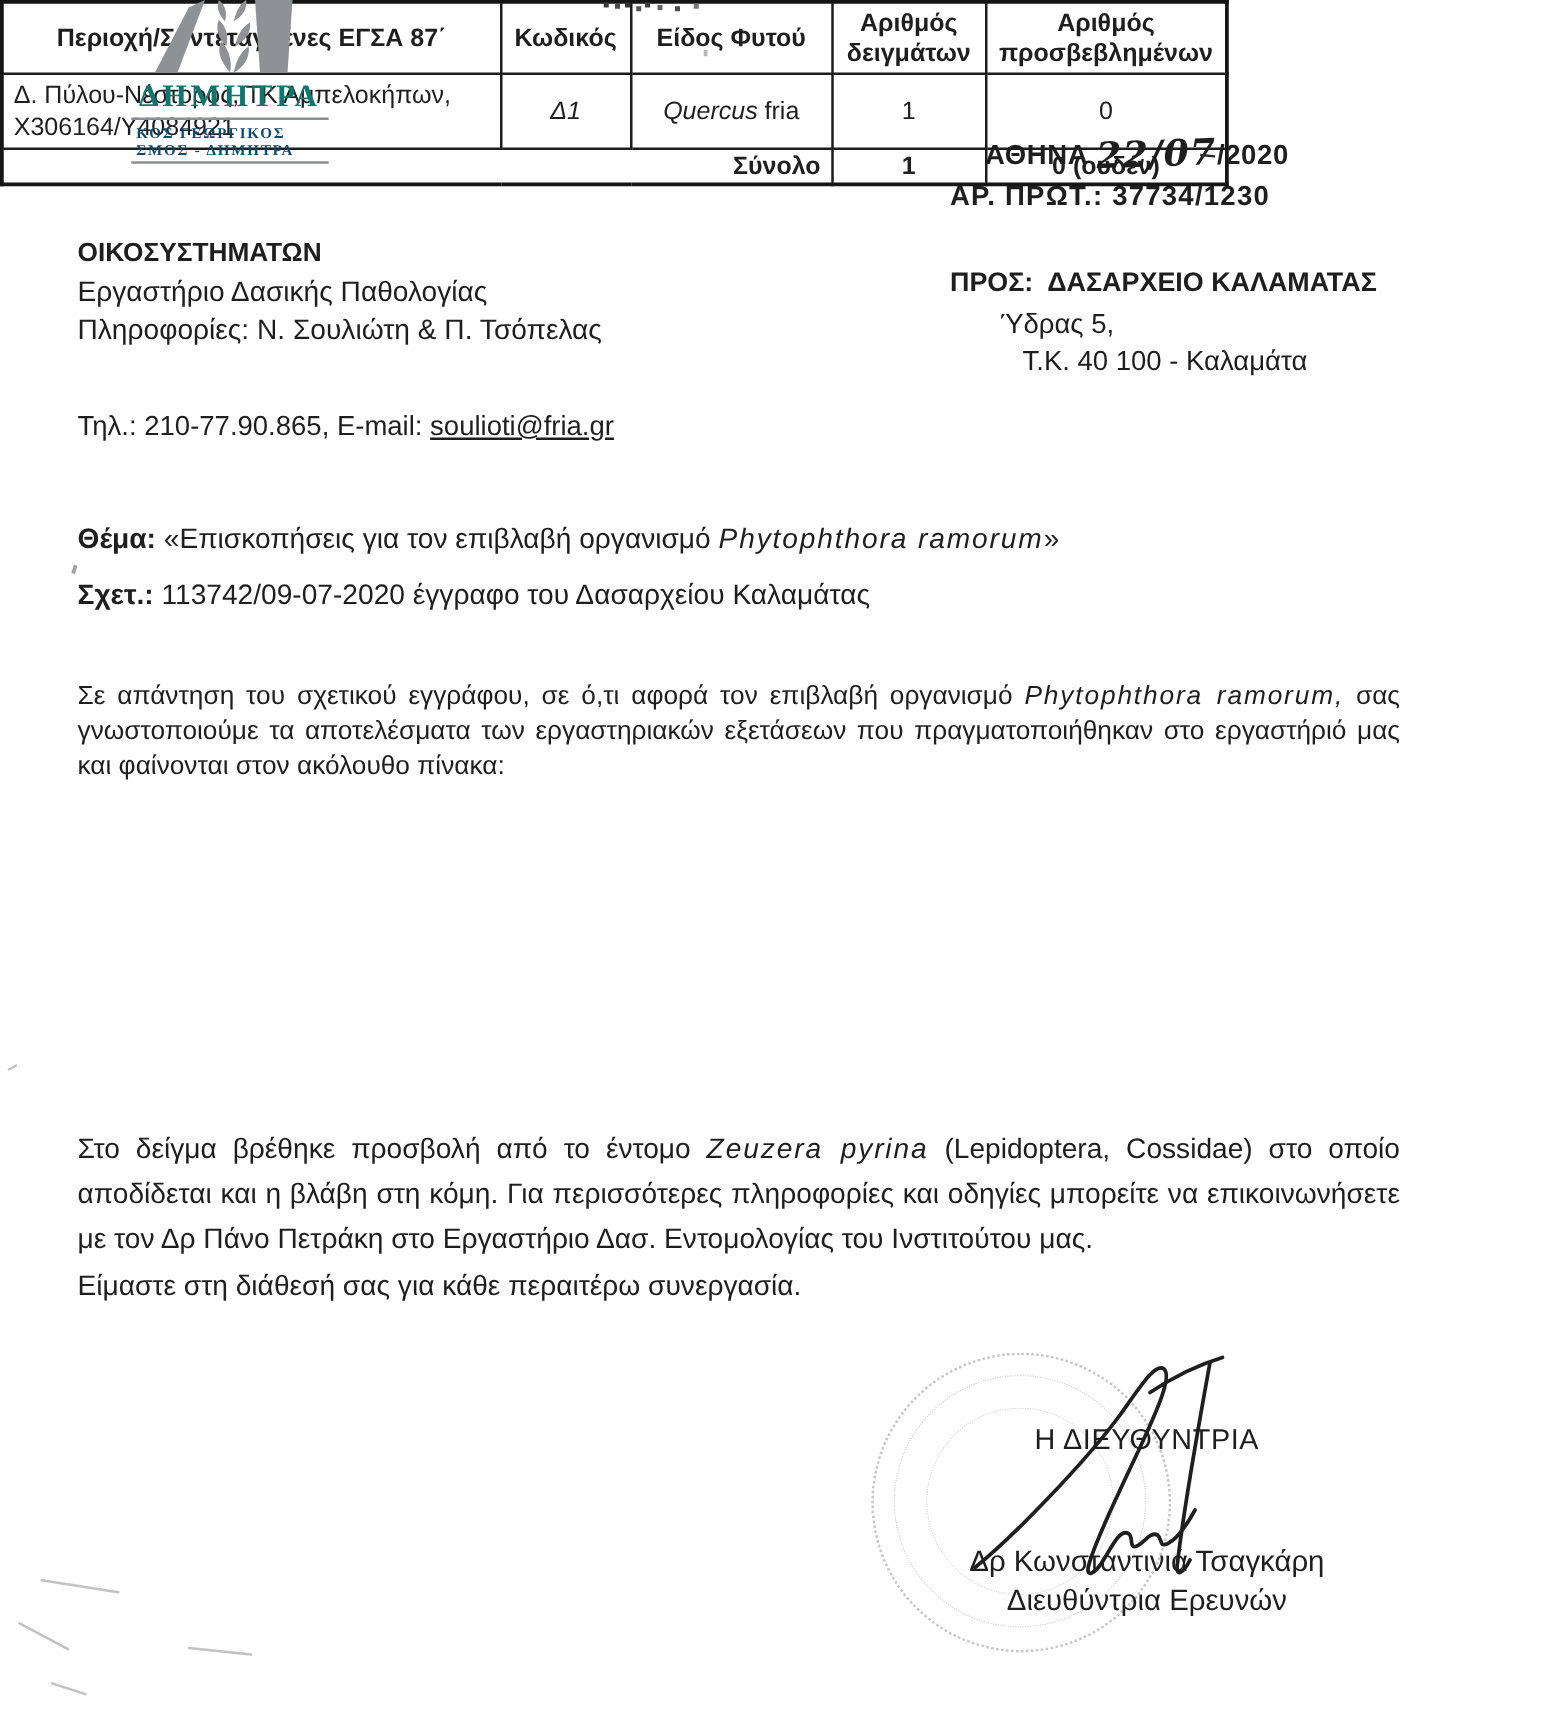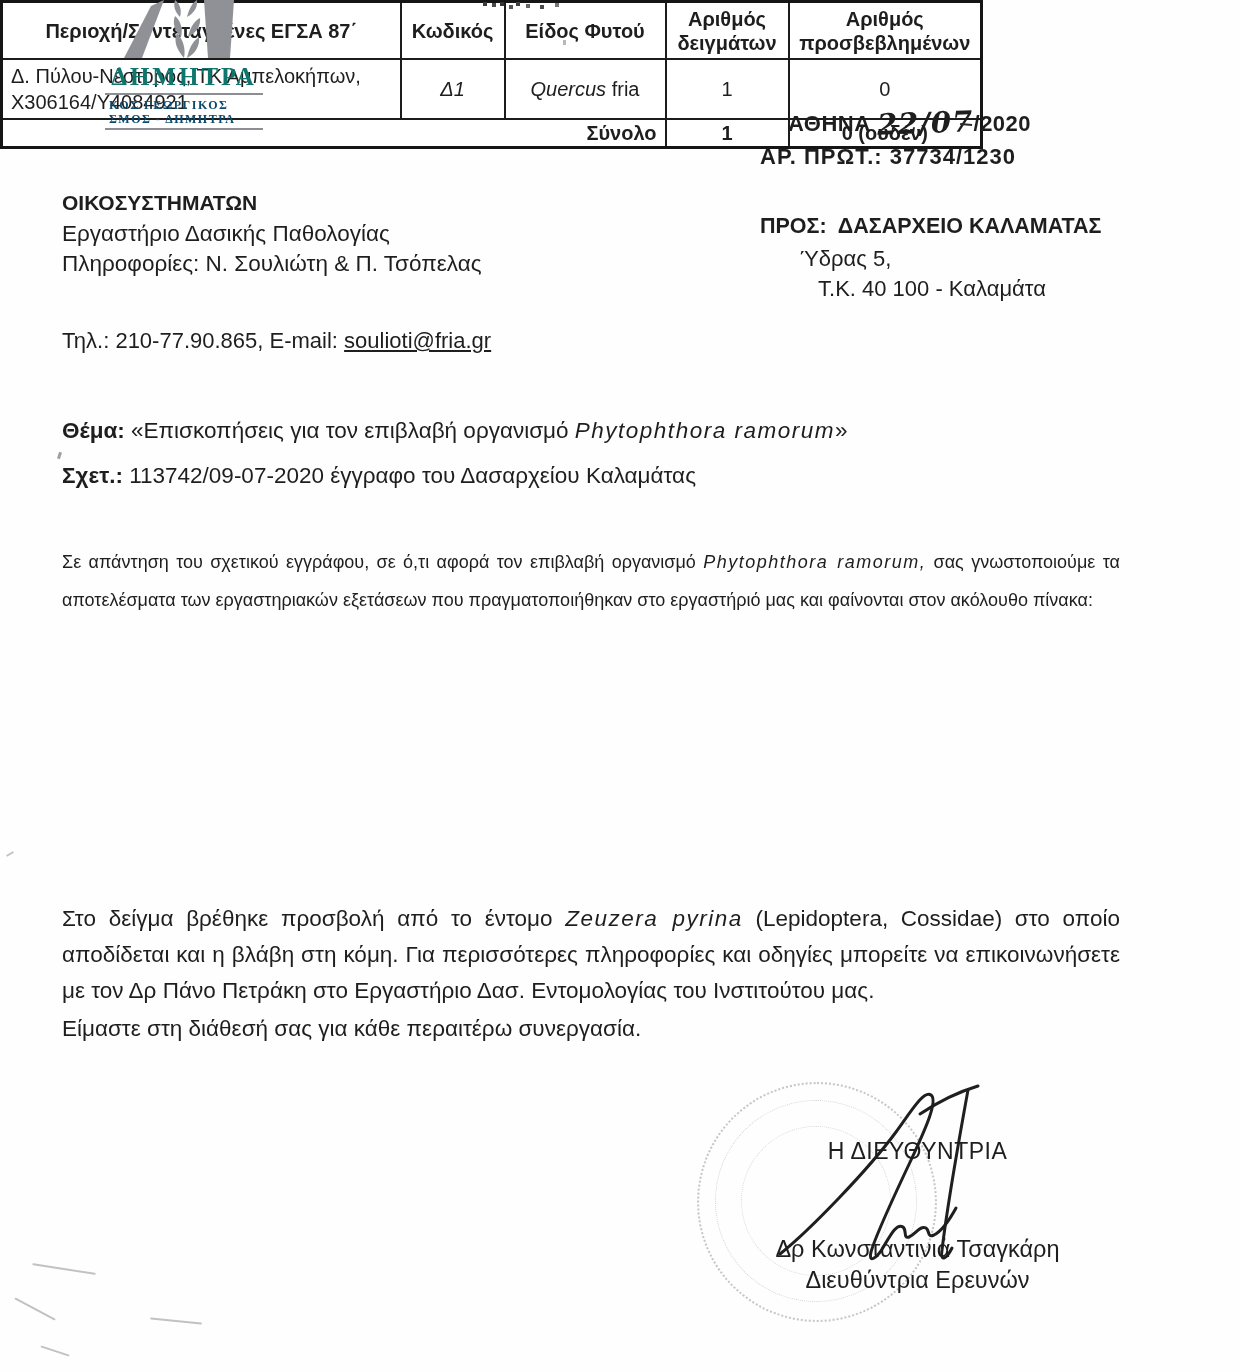--- a/index.html
+++ b/index.html
@@ -37,21 +37,21 @@
     background:#2b2b2b;transform:rotate(7deg);}
   .protocol{left:760px;top:144px;font-size:22px;font-weight:bold;letter-spacing:1px;}
   .toline{left:760px;top:214px;font-size:21.5px;font-weight:bold;}
   .street{left:800px;top:246px;font-size:22px;}
   .tkline{left:818px;top:276px;font-size:22px;}
   
   .subject{left:62px;top:418px;width:1070px;font-size:22.5px;}
   .reference{left:62px;top:463px;width:1070px;font-size:22.5px;}
   
   .para{width:1058px;text-align:justify;text-align-last:left;}
-  .p1{left:62px;top:543px;font-size:18px;line-height:38px;}
+  .p1{left:62px;top:543px;font-size:21px;line-height:28px;}
   .p2{left:62px;top:831px;font-size:23px;line-height:40px;}
   .p3{left:62px;top:901px;font-size:22.5px;line-height:36px;}
   .p4{left:62px;top:1016px;font-size:22.5px;}
   
   .results{left:100px;top:666px;border-collapse:collapse;table-layout:fixed;
     font-size:20px;background:#fff;}
   .results td,.results th{border:2px solid #1c1c1c;padding:0 8px;vertical-align:middle;}
   .results{border:3px solid #151515;}
   .results th{font-weight:bold;text-align:center;line-height:24px;height:55px;font-size:20px;}
   .results .r-data td{height:58px;}

